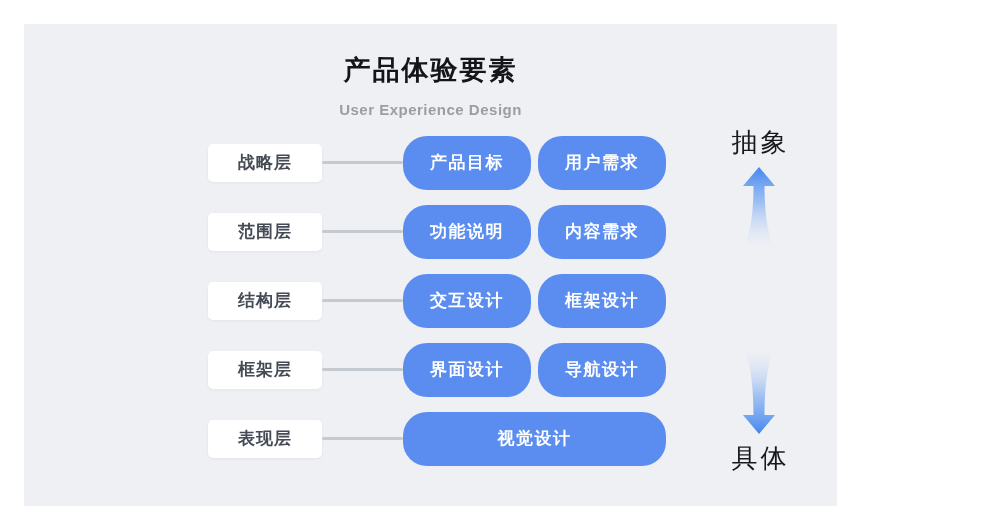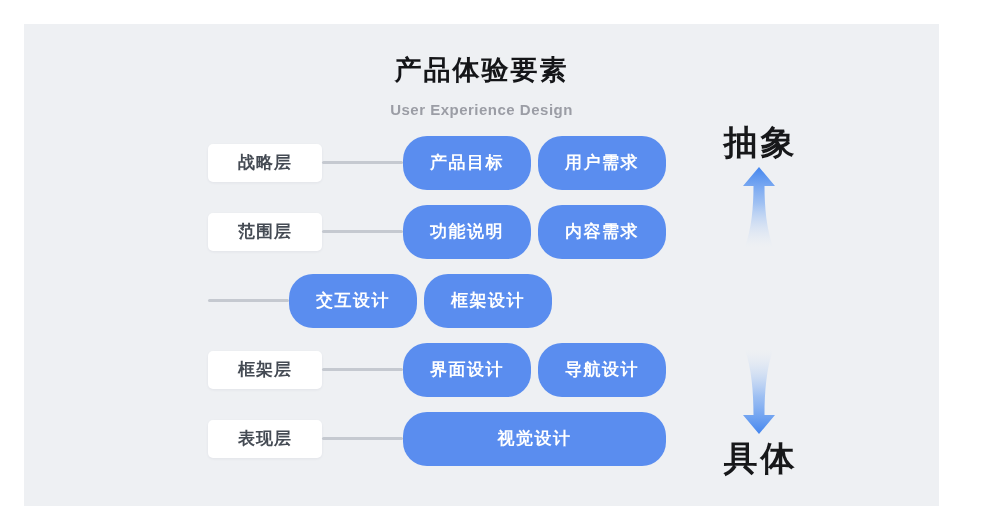--- a/index.html
+++ b/index.html
@@ -18,21 +18,21 @@
   html,body{width:1000px;height:522px;}
   body{
     background:var(--page-bg);
     font-family:"Liberation Sans","DejaVu Sans",sans-serif;
     position:relative;
     overflow:hidden;
   }
   .panel{
     position:absolute;
     left:24px;top:24px;
-    width:915px;height:482px;
+    width:813px;height:482px;
     background:var(--panel-bg);
   }
   .header{
     position:absolute;
     top:31px;left:0;width:100%;
     text-align:center;
   }
   .title{
     font-size:27px;
     font-weight:bold;
@@ -89,22 +89,22 @@
   .item.wide{width:263px;}
   .axis{
     position:absolute;
     left:687px;top:101px;
     width:96px;
     display:flex;
     flex-direction:column;
     align-items:center;
   }
   .axis-label{
-    font-size:34px;
-    font-weight:bold;
+    font-size:26px;
+    font-weight:normal;
     color:var(--axis-text);
     letter-spacing:3px;
     line-height:34px;
     text-indent:3px;
   }
   .up-arrow{margin-top:8px;display:block;}
   .down-arrow{margin-top:103px;display:block;}
   .bottom-label{margin-top:7px;}
 </style>
 </head>
@@ -131,20 +131,21 @@
     <div class="row">
       <div class="layer-label">范围层</div>
       <div class="connector"></div>
       <div class="items">
         <div class="item">功能说明</div>
         <div class="item">内容需求</div>
       </div>
     </div>
 
     <div class="row">
+      <div class="layer-label">结构层</div>
       <div class="connector"></div>
       <div class="items">
         <div class="item">交互设计</div>
         <div class="item">框架设计</div>
       </div>
     </div>
 
     <div class="row">
       <div class="layer-label">框架层</div>
       <div class="connector"></div>

